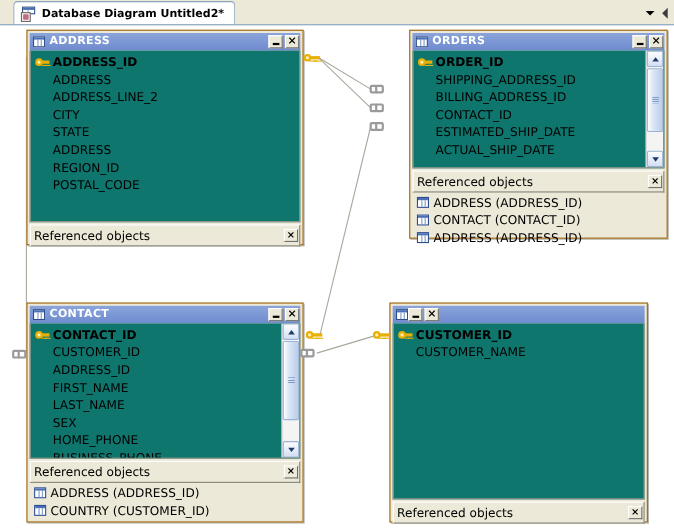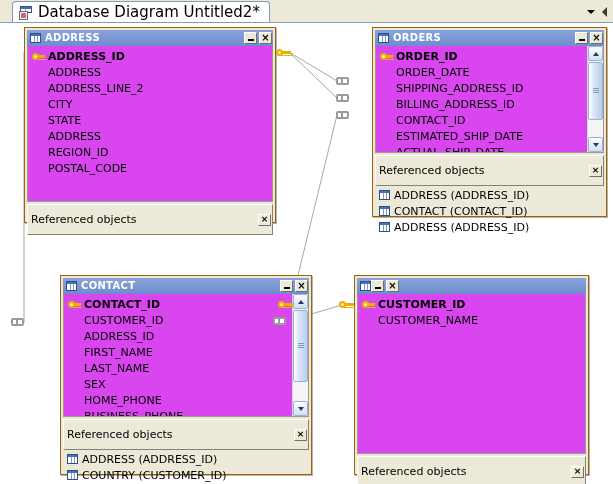--- a/index.html
+++ b/index.html
@@ -38,22 +38,22 @@
     border: 1px solid #7f9db9;
     border-bottom: none;
     border-top-left-radius: 4px;
     border-top-right-radius: 4px;
     display: flex;
     align-items: center;
     gap: 5px;
     box-sizing: border-box;
   }
   #tab-active .tab-label {
-    font-size: 15px;
-    font-weight: normal;
+    font-size: 10px;
+    font-weight: bold;
     color: #000000;
     white-space: nowrap;
     line-height: 1;
   }
   .tab-icon {
     width: 14px; height: 14px;
     position: relative;
     flex: 0 0 auto;
   }
   .tab-icon .ti-a {
@@ -189,21 +189,21 @@
   .tbtn.min::after {
     content: "";
     position: absolute;
     left: 3px; bottom: 2px;
     width: 6px; height: 2px;
     background: #000;
   }
   .tbtn.cls { font-weight: bold; font-size: 10px; padding-bottom: 1px; }
 
   .node-body {
-    background: #d946ef;
+    background: #0f766e;
     border: 1px solid #9a9a8e;
     border-top: none;
     box-sizing: border-box;
     position: relative;
     overflow: hidden;
     display: flex;
   }
   .col-list {
     flex: 1 1 auto;
     padding: 2px 0 0 0;
@@ -287,21 +287,21 @@
   .sb-grip {
     position: absolute;
     left: 4px; top: 50%;
     margin-top: -3px;
     width: 6px; height: 6px;
     background: repeating-linear-gradient(to bottom, #7f98c4 0 1px, transparent 1px 2px);
   }
 
   
   .refbar {
-    height: 31px;
+    height: 20px;
     margin-top: 2px;
     background: #ece9d8;
     border-top: 1px solid #ffffff;
     border-left: 1px solid #ffffff;
     border-right: 1px solid #858377;
     border-bottom: 1px solid #858377;
     box-sizing: border-box;
     display: flex;
     align-items: center;
     padding: 0 1px 0 3px;
@@ -464,24 +464,20 @@
         </span>
       </div>
       <div class="node-body" style="height:107px;">
         <div class="col-list">
           <div class="col pk">
             <span class="key-icon"></span>
             <span class="cname">ORDER_ID</span>
           </div>
           <div class="col">
             <span class="col-spacer"></span>
-            <span class="cname">ORDER_DATE</span>
-          </div>
-          <div class="col">
-            <span class="col-spacer"></span>
             <span class="cname">SHIPPING_ADDRESS_ID</span>
           </div>
           <div class="col">
             <span class="col-spacer"></span>
             <span class="cname">BILLING_ADDRESS_ID</span>
           </div>
           <div class="col">
             <span class="col-spacer"></span>
             <span class="cname">CONTACT_ID</span>
           </div>
@@ -519,21 +515,21 @@
           <span class="grid-icon"></span>
           <span class="rtext">CONTACT (CONTACT_ID)</span>
         </div>
         <div class="refitem">
           <span class="grid-icon"></span>
           <span class="rtext">ADDRESS (ADDRESS_ID)</span>
         </div>
       </div>
     </div>
 
-    <div class="node" style="left:24px; top:252px; width:252px; height:200px;margin-left:36px;">
+    <div class="node" style="left:24px; top:252px; width:252px; height:200px;">
       <div class="node-titlebar">
         <span class="grid-icon"></span>
         <span class="node-title">CONTACT</span>
         <span class="tbtns">
           <span class="tbtn min"></span>
           <span class="tbtn cls">×</span>
         </span>
       </div>
       <div class="node-body" style="height:123px;">
         <div class="col-list">

